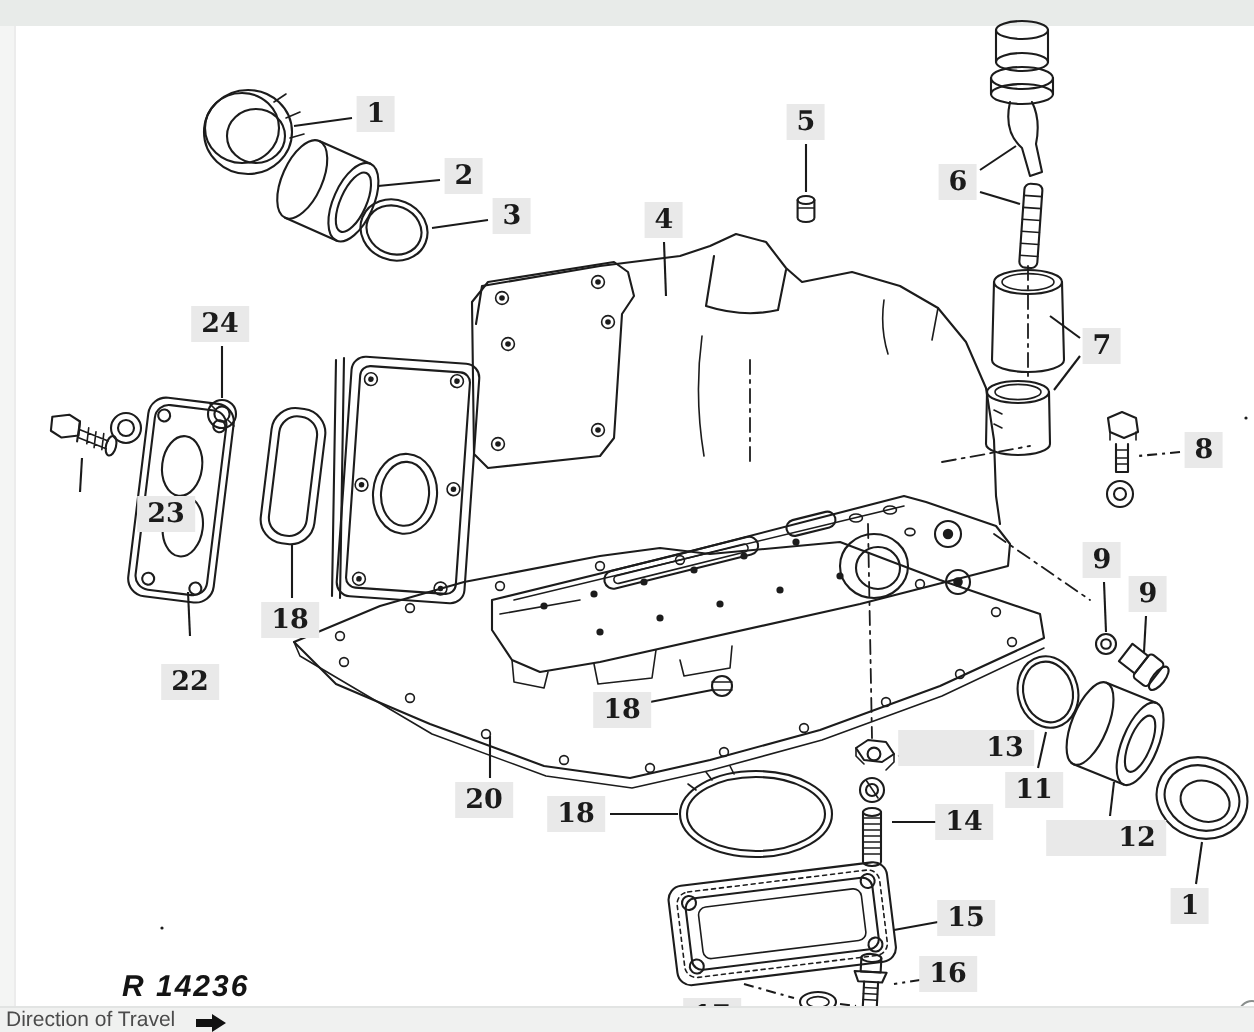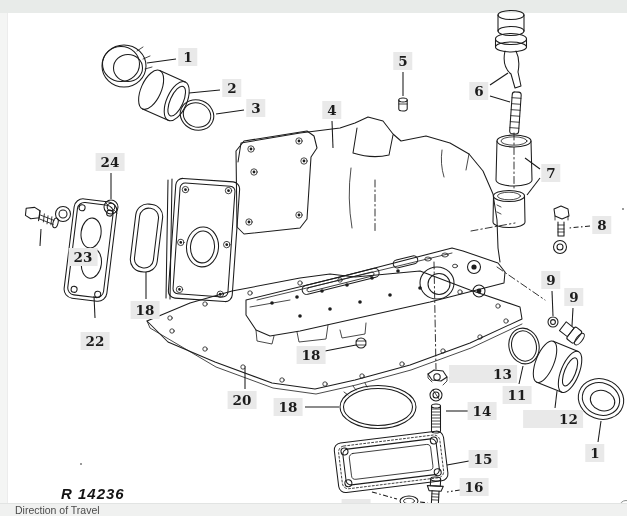--- a/index.html
+++ b/index.html
@@ -1,21 +1,21 @@
 <!DOCTYPE html>
 <html><head>
 <meta charset="utf-8">
 <style>
   html,body{margin:0;padding:0;background:#fff;}
   .screen{position:relative;width:627px;height:516px;background:#ffffff;overflow:hidden;
           font-family:"Liberation Sans",sans-serif;}
   .top-bar{position:absolute;top:0;left:0;right:0;height:13px;background:#e8ebe9;}
   .left-margin{position:absolute;top:13px;left:0;width:7px;bottom:12px;background:#f4f5f4;border-right:1px solid #ececec;}
   .footer{position:absolute;left:0;right:0;bottom:0;height:12px;background:#f0f1f0;border-top:1px solid #e2e4e3;
-          display:flex;align-items:flex-start;padding-left:15px;color:#4b4b4b;font-size:10.5px;line-height:12px;overflow:hidden;flex-direction:column;}
+          display:flex;align-items:flex-start;padding-left:3px;color:#4b4b4b;font-size:10.5px;line-height:12px;overflow:hidden;}
   .footer .dir-arrow{margin-left:10px;margin-top:3px;}
   #art-svg{position:absolute;left:0;top:0;width:627px;height:516px;}
   #art-svg .ln{stroke:#1c1c1c;stroke-width:1.05;fill:none;stroke-linecap:round;stroke-linejoin:round;}
   #art-svg .thin{stroke:#1c1c1c;stroke-width:0.8;fill:none;}
   #art-svg .dot{fill:#1c1c1c;stroke:none;}
   #art-svg .dashdot{stroke:#1c1c1c;stroke-width:0.9;fill:none;stroke-dasharray:7 3 1.5 3;}
   #leaders line{stroke:#1a1a1a;stroke-width:1.05;}
   #callouts{position:absolute;left:0;top:0;width:627px;height:516px;pointer-events:none;}
   .callout{position:absolute;transform:translate(-50%,-50%);background:#e9e9e9;color:#1b1b1b;
            font-family:"DejaVu Serif",serif;font-weight:700;font-size:13.5px;line-height:15px;

